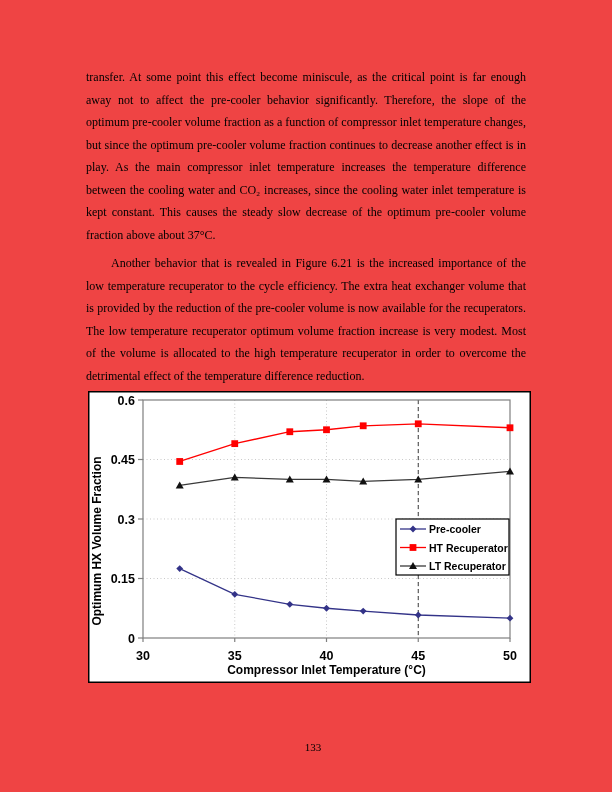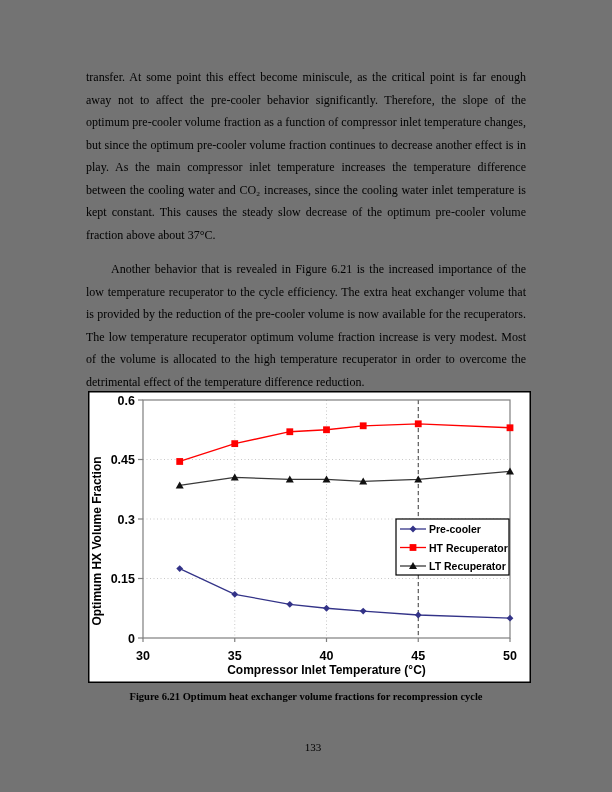--- a/index.html
+++ b/index.html
@@ -1,26 +1,26 @@
 <!DOCTYPE html>
 <html><head>
 <meta charset="utf-8">
 <style>
   * { margin:0; padding:0; box-sizing:border-box; }
   html,body { background:#ffffff; }
   .page {
-    position:relative; width:612px; height:792px; background:#737373;
+    position:relative; width:612px; height:792px; background:#ef4444;
     font-family:"Liberation Serif","DejaVu Serif",serif; color:#000;
     overflow:hidden;
   }
   .text-block { position:absolute; left:86px; top:66px; width:440px; }
   .para {
     font-size:12px; line-height:22.5px; text-align:justify; color:#000;
   }
-  .para.indent { text-indent:25px; margin-top:12px; }
+  .para.indent { text-indent:25px; margin-top:6px; }
   .figure-box { position:absolute; left:88px; top:391px; width:443px; height:292px; }
   .figure-box svg { display:block; }
   .tick text, text.tick { font:bold 12.5px "Liberation Sans","DejaVu Sans",sans-serif; fill:#000; }
   .axis-title { font:bold 12px "Liberation Sans","DejaVu Sans",sans-serif; fill:#000; }
   .legend-label { font:bold 10.5px "Liberation Sans","DejaVu Sans",sans-serif; fill:#000; }
   .figure-caption {
     position:absolute; left:0; top:691px; width:612px; text-align:center;
     font-size:10.5px; font-weight:bold; color:#000;
   }
   .page-number {
@@ -123,17 +123,16 @@
             <line x1="312" x2="338" y1="175" y2="175" stroke="#3a3a3a" stroke-width="1.3"></line>
             <path d="M325 171.1L329 178.1L321 178.1Z" fill="#111111"></path>
             <text x="341" y="179" class="legend-label">LT Recuperator</text>
           </g>
         </g>
         <text x="238.5" y="283" text-anchor="middle" class="axis-title">Compressor Inlet Temperature (°C)</text>
         <text x="13" y="150" text-anchor="middle" class="axis-title" transform="rotate(-90 13 150)">Optimum HX Volume Fraction</text>
       </svg>
   </div>
 
-  <div class="figure-caption">Figure 6.21 Optimum heat exchanger volume fractions for recompression cycle</div>
 
   <div class="page-number">133</div>
 
 </div>
 
 </body></html>

